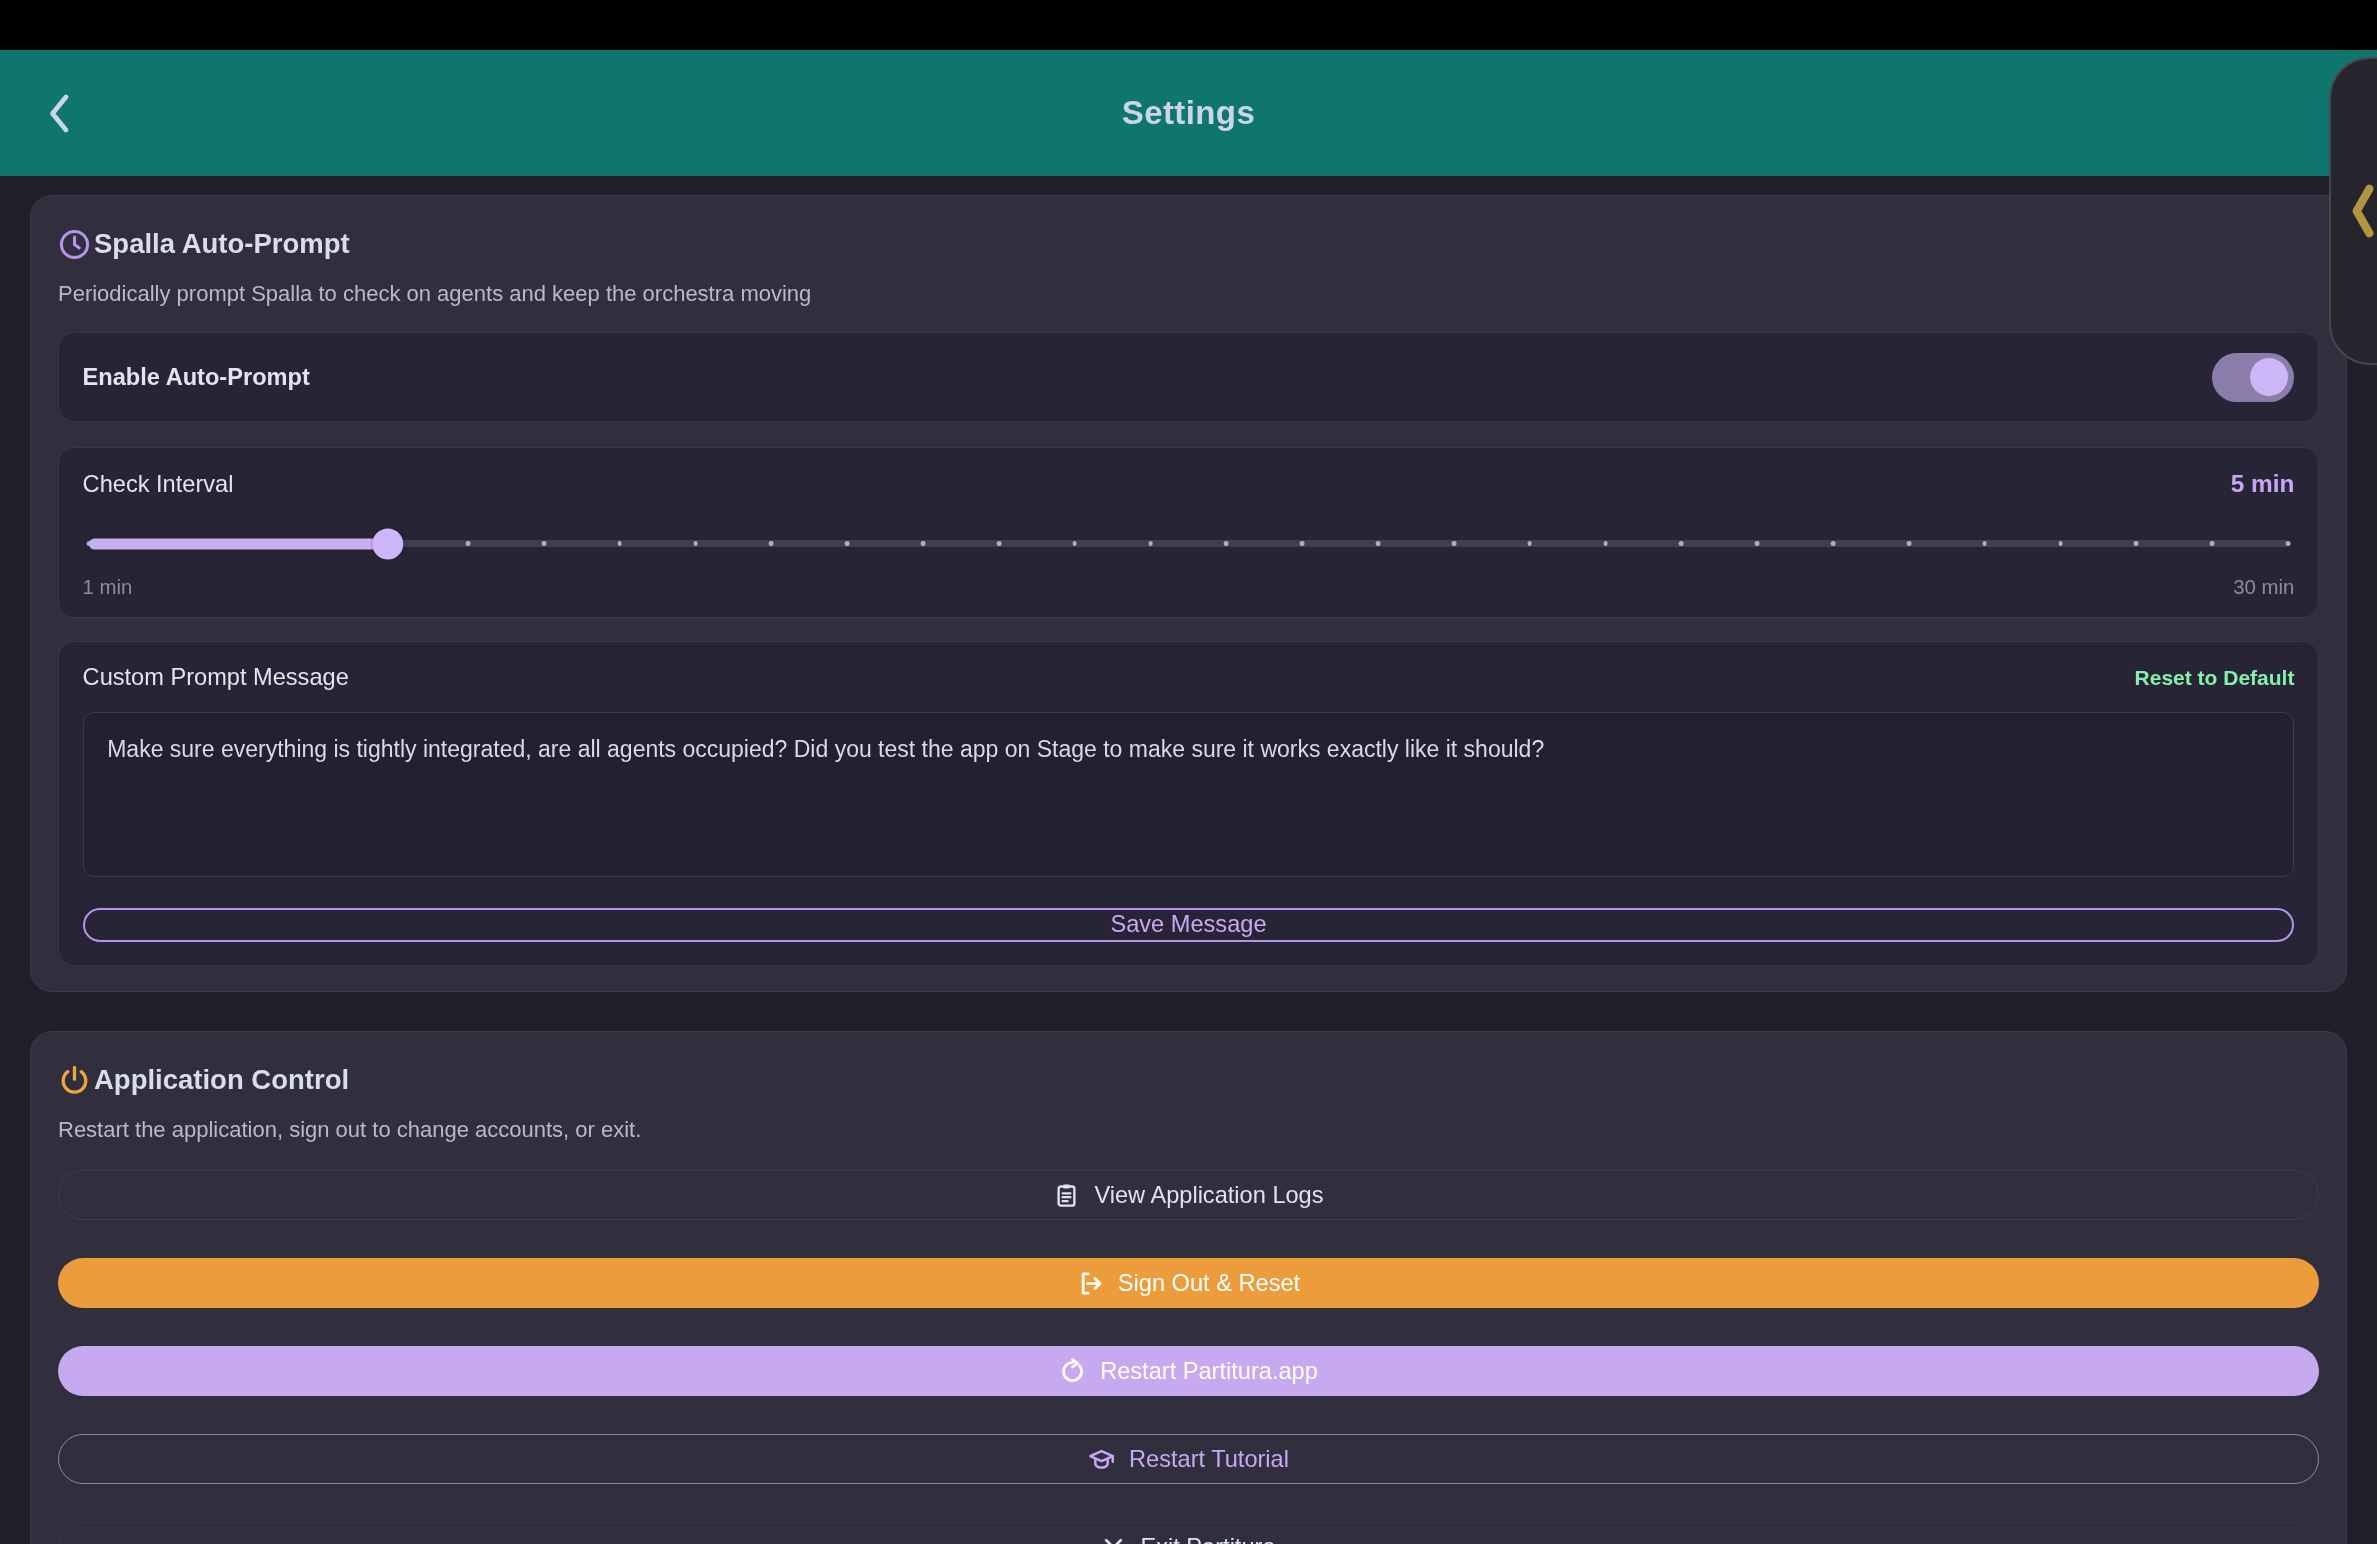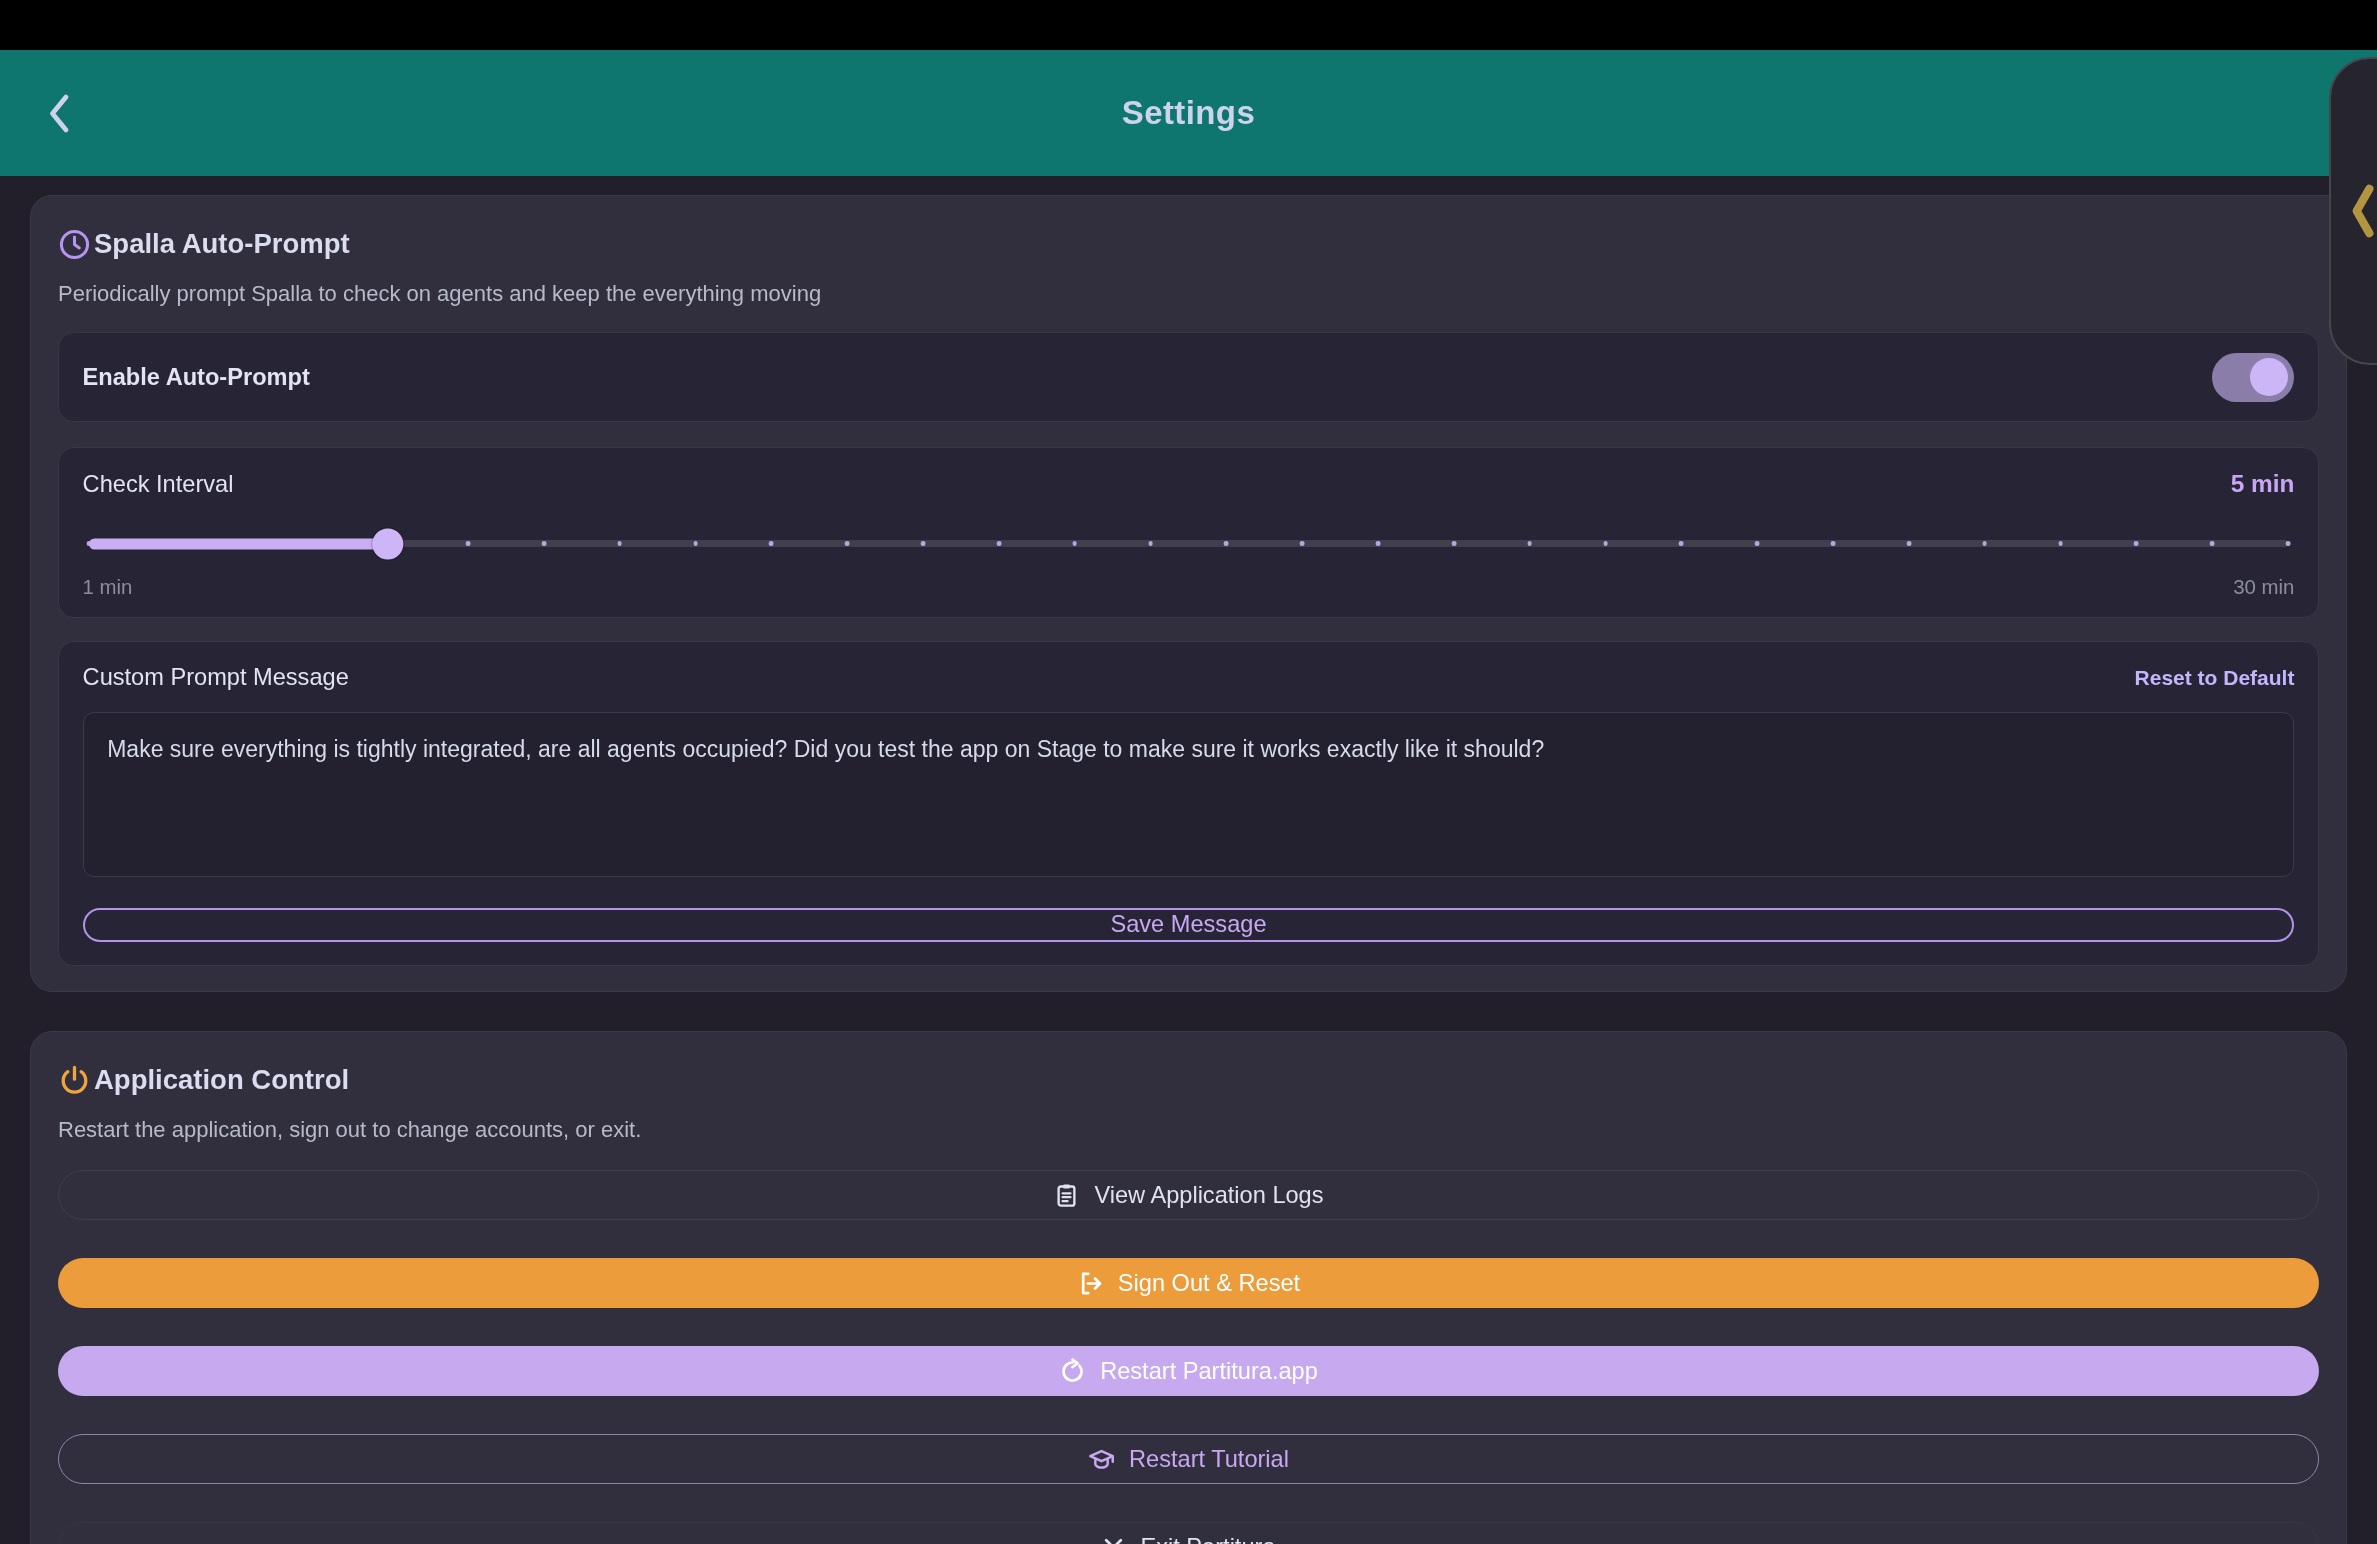--- a/index.html
+++ b/index.html
@@ -82,21 +82,21 @@
     position:absolute; top:50%;
     width:31px; height:31px; border-radius:50%;
     background:#cdb6f7; transform:translate(-15.7px,-50%);
     box-shadow:0 0 0 1.6px rgba(0,0,0,.15);
   }
   .interval-minmax { display:flex; justify-content:space-between; margin-top:17.3px; }
   .minmax-label { color:#8b8d9e; font-size:20.4px; }
 
   .custom-card { padding:22px 23.6px 23.6px 23.6px; margin-top:23.6px; }
   .custom-top { display:flex; align-items:center; justify-content:space-between; }
-  .reset-link { color:#c4b5fd; font-size:21px; font-weight:600; cursor:pointer; background:none; border:none; }
+  .reset-link { color:#86efac; font-size:21px; font-weight:600; cursor:pointer; background:none; border:none; }
   .prompt-textarea {
     display:block; width:100%; height:165px; margin-top:20.4px;
     background:#232130; border:1.6px solid #3c3a4b; border-radius:11px;
     resize:none; outline:none;
     color:#d6daeb; font-size:23px; line-height:1.4;
     padding:20.4px 23.6px; font-family:"Liberation Sans", sans-serif;
   }
   .save-btn {
     width:100%; height:34px; margin-top:31px;
     background:transparent; border:2px solid #b493ea; border-radius:785px;
@@ -149,21 +149,21 @@
 <main class="content">
 
   <section class="card">
     <div class="section-head">
       <svg width="33" height="33" viewBox="0 0 24 24">
         <circle cx="12" cy="12" r="9.5" fill="none" stroke="#b794f0" stroke-width="2.2"></circle>
         <path d="M12 6.5 V12 L15.5 14.5" fill="none" stroke="#b794f0" stroke-width="2.2" stroke-linecap="round" stroke-linejoin="round"></path>
       </svg>
       <h2 class="section-title">Spalla Auto-Prompt</h2>
     </div>
-    <p class="section-sub">Periodically prompt Spalla to check on agents and keep the everything moving</p>
+    <p class="section-sub">Periodically prompt Spalla to check on agents and keep the orchestra moving</p>
 
     <div class="inner-row enable-row">
       <span class="row-label">Enable Auto-Prompt</span>
       <div class="toggle">
         <div class="knob"></div>
       </div>
     </div>
 
     <div class="inner-row interval-card">
       <div class="interval-top">

